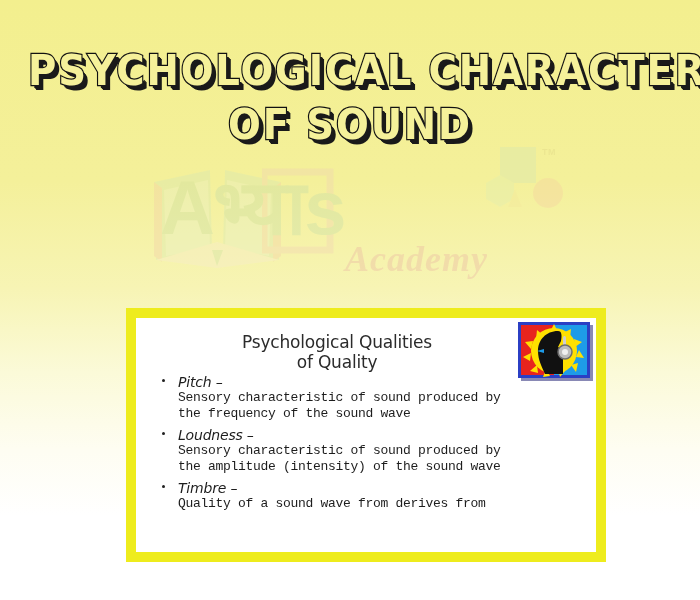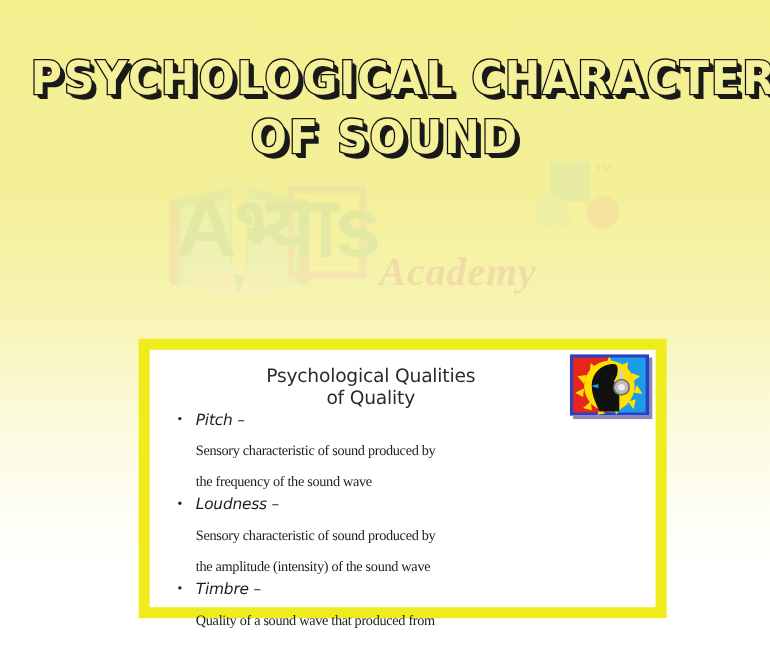--- a/index.html
+++ b/index.html
@@ -76,21 +76,21 @@
     font-weight: bold;
     color: #bcd9a8;
     font-family: Liberation Sans, sans-serif;
     line-height: 1;
     letter-spacing: -2px;
     white-space: nowrap;
   }
   .wm-academy {
     position: absolute;
     left: 195px;
-    top: 76px;
+    top: 88px;
     font-family: "Liberation Serif", serif;
     font-style: italic;
     font-weight: bold;
     font-size: 36px;
     color: #e8a9a0;
     letter-spacing: 1px;
   }
 
   
   #title-block {
@@ -170,27 +170,26 @@
     display: block;
     font-family: "DejaVu Sans", sans-serif;
     font-style: italic;
     font-size: 14px;
     line-height: 16px;
     color: #1d1d1d;
     letter-spacing: -0.2px;
   }
   .bullet-desc {
     display: block;
-    font-family: Liberation Serif, serif;
+    font-family: Liberation Mono, monospace;
     font-size: 13px;
     line-height: 16px;
     color: #1d1d1d;
     letter-spacing: -0.3px;
     max-width: 330px;
-    margin-top: 12px;
   }
 
   
   #head-logo {
     position: absolute;
     right: 6px;
     top: 4px;
     width: 72px;
     height: 56px;
     box-shadow: 3px 3px 0 rgba(40,40,120,0.55);
@@ -281,20 +280,20 @@
         </li>
         <li class="bullet-item">
           <span class="bullet-dot"></span>
           <span class="bullet-term">Loudness –</span>
           <span class="bullet-desc">Sensory characteristic of sound produced by</span>
           <span class="bullet-desc">the amplitude (intensity) of the sound wave</span>
         </li>
         <li class="bullet-item">
           <span class="bullet-dot"></span>
           <span class="bullet-term">Timbre –</span>
-          <span class="bullet-desc">Quality of a sound wave that produced from</span>
+          <span class="bullet-desc">Quality of a sound wave from derives from</span>
         </li>
       </ul>
 
     </div>
   </div>
 
 </div>
 
 </body></html>

